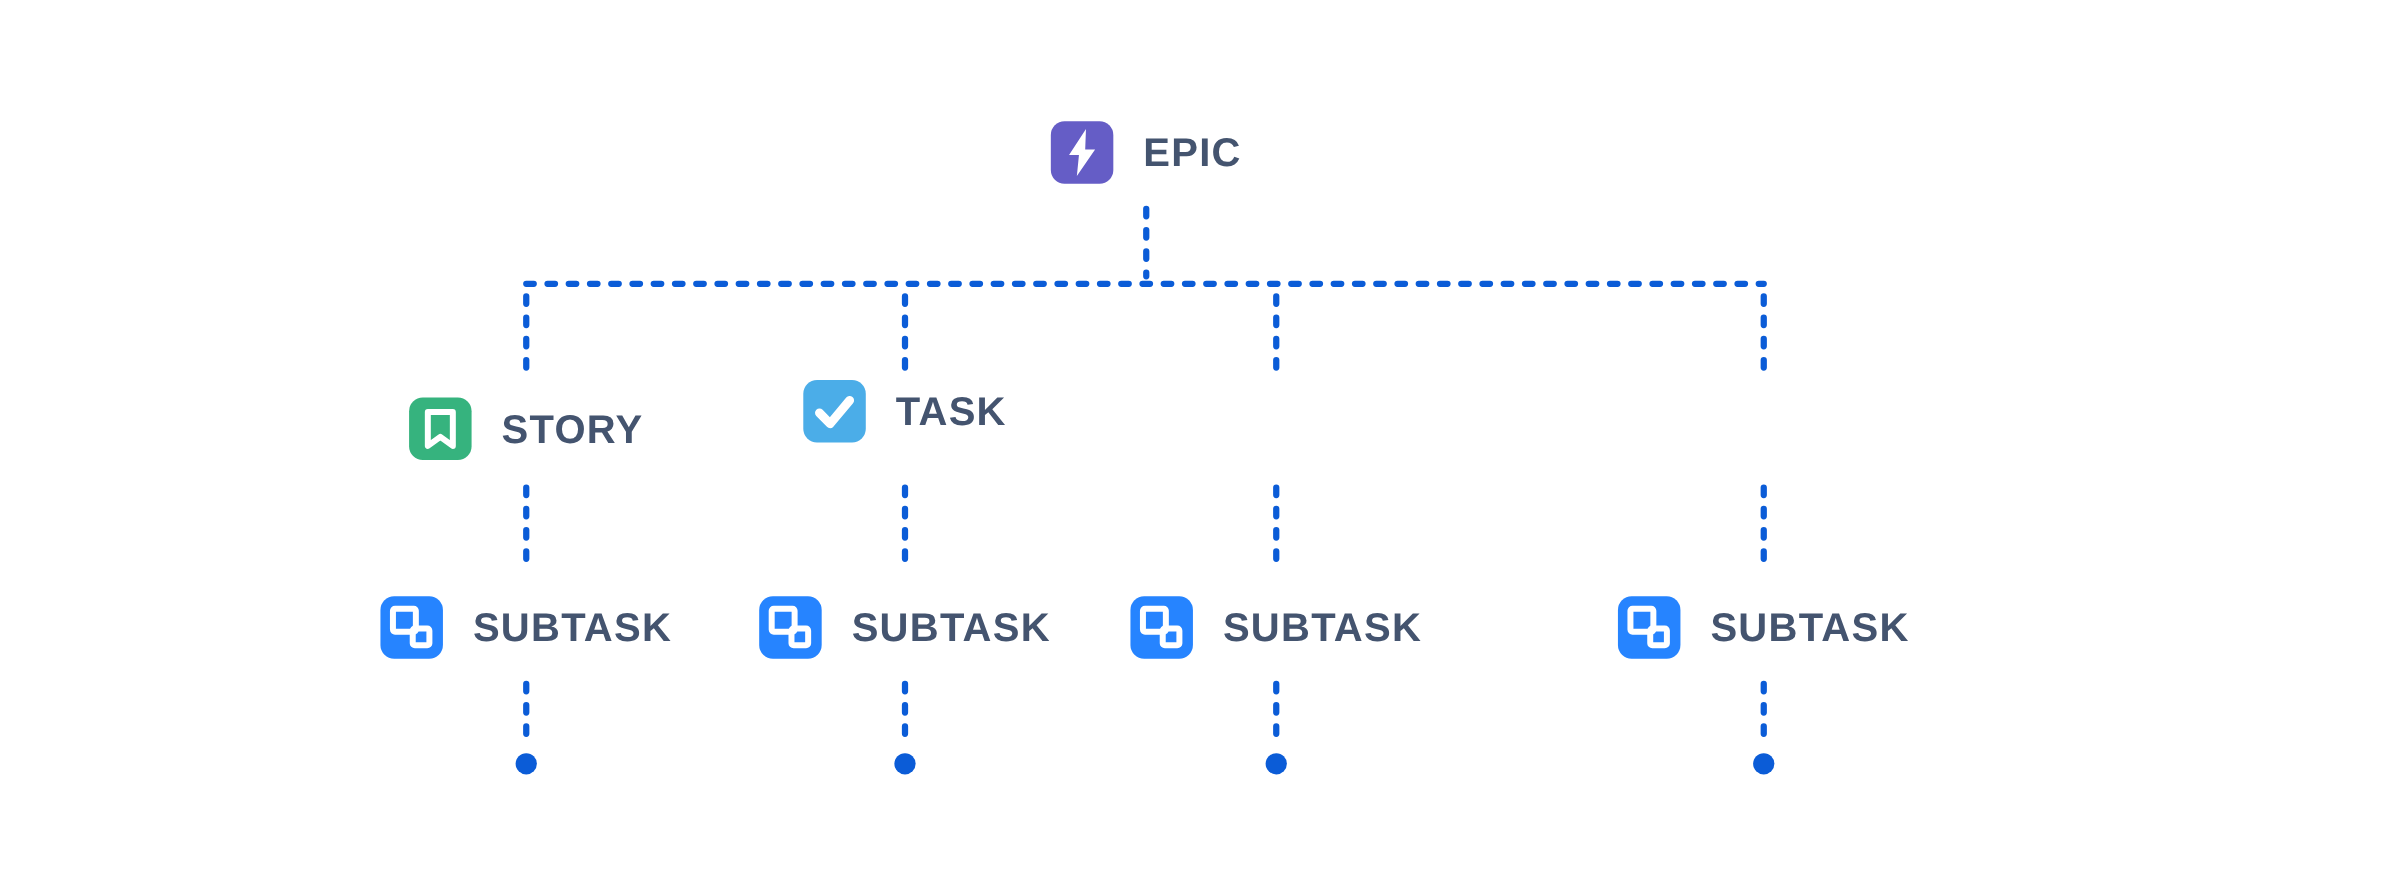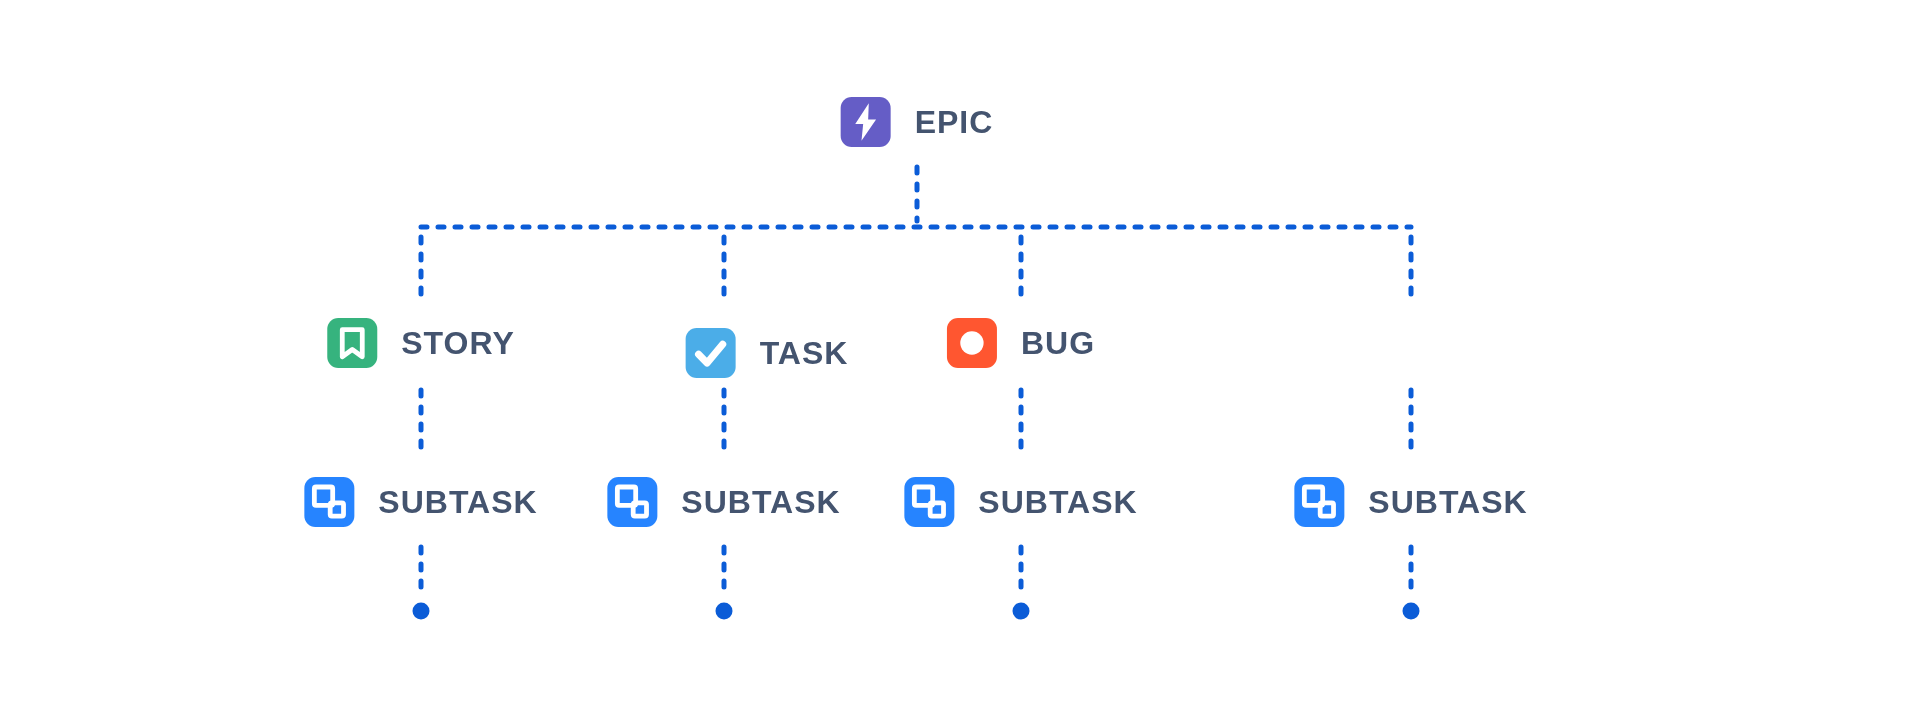--- a/index.html
+++ b/index.html
@@ -81,37 +81,29 @@
 
   <div class="node" style="left:421px; top:318px;">
     <span class="icon-box" style="background-color: rgb(54, 179, 126);">
       <svg viewBox="0 0 24 24">
         <path d="M7.2 5.6 h9.6 v13 l-4.8-3.5 -4.8 3.5 z" fill="none" stroke="#FFFFFF" stroke-width="2.3" stroke-linejoin="round"></path>
       </svg>
     </span>
     <span class="node-label">STORY</span>
   </div>
 
-  <div class="node" style="left:724px; top:328px;margin-left:43px;">
+  <div class="node" style="left:724px; top:304px;">
     <span class="icon-box" style="background-color: rgb(75, 173, 232);">
       <svg viewBox="0 0 24 24">
         <path d="M6.2 12.6 L10.3 16.8 L17.8 7.8" fill="none" stroke="#FFFFFF" stroke-width="3.4" stroke-linecap="round" stroke-linejoin="round"></path>
       </svg>
     </span>
     <span class="node-label">TASK</span>
   </div>
 
-  <div class="node" style="left:1021px; top:318px;">
-    <span class="icon-box" style="background-color: rgb(255, 86, 48);">
-      <svg viewBox="0 0 24 24">
-        <circle cx="12" cy="12" r="5.6" fill="#FFFFFF"></circle>
-      </svg>
-    </span>
-    <span class="node-label">BUG</span>
-  </div>
 
 
   <div class="node" style="left:421px; top:477px;">
     <span class="icon-box" style="background-color: rgb(38, 132, 255);">
       <svg viewBox="0 0 24 24">
         <rect x="4.8" y="4.8" width="8.8" height="8.8" rx="0.8" fill="none" stroke="#FFFFFF" stroke-width="2.3"></rect>
         <rect x="12.4" y="12.4" width="6.4" height="6.4" rx="0.8" fill="none" stroke="#FFFFFF" stroke-width="2.3"></rect>
       </svg>
     </span>
     <span class="node-label">SUBTASK</span>

